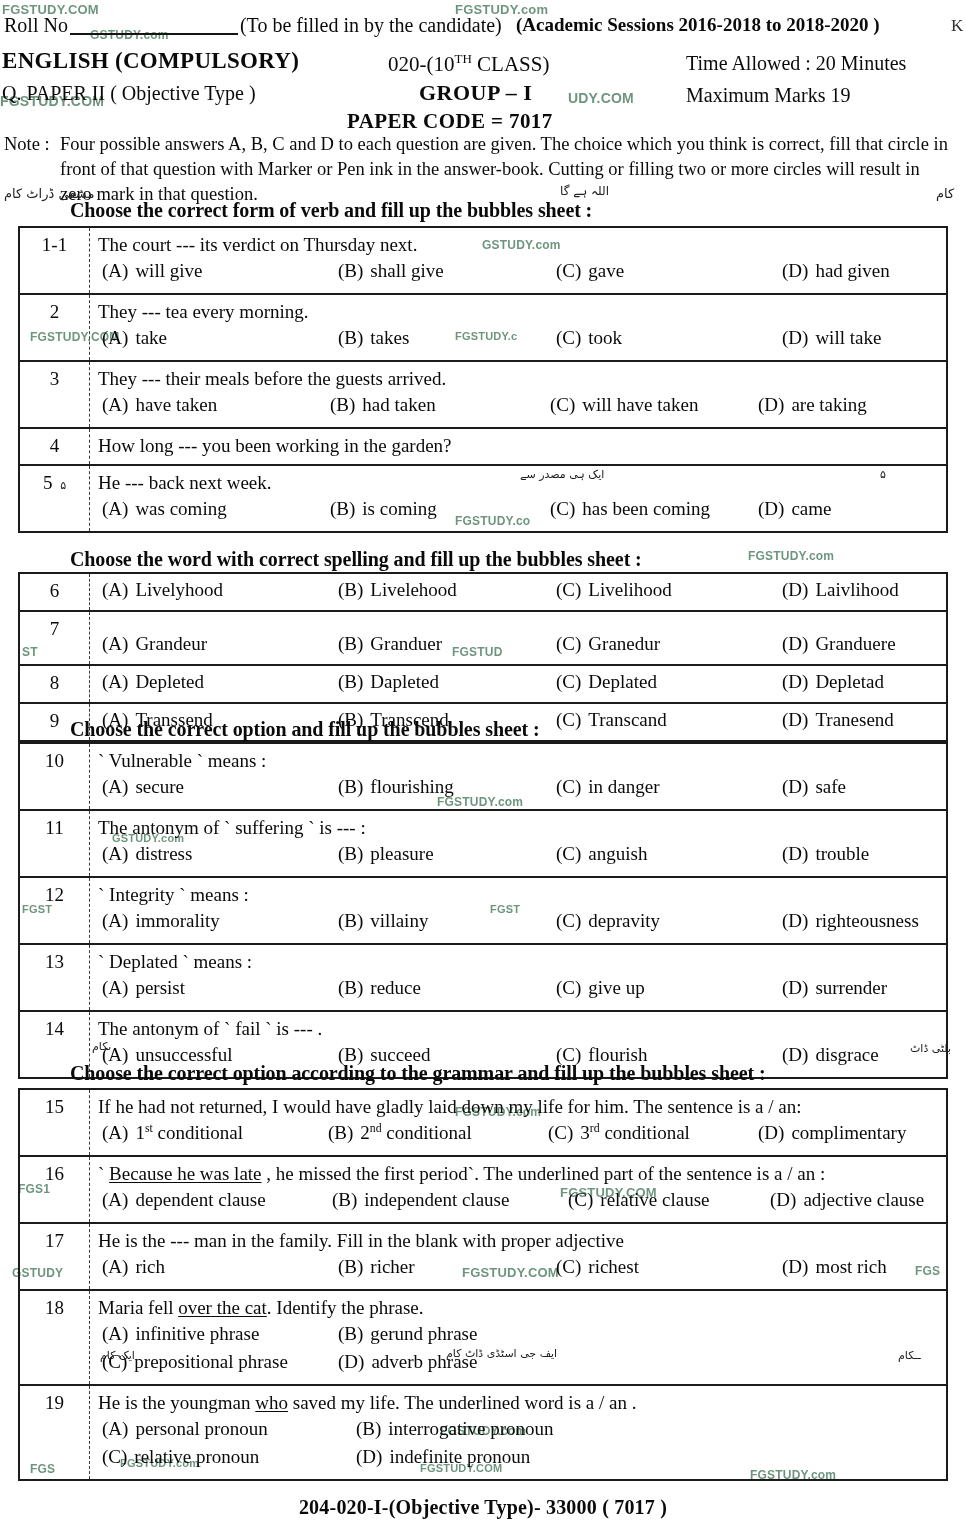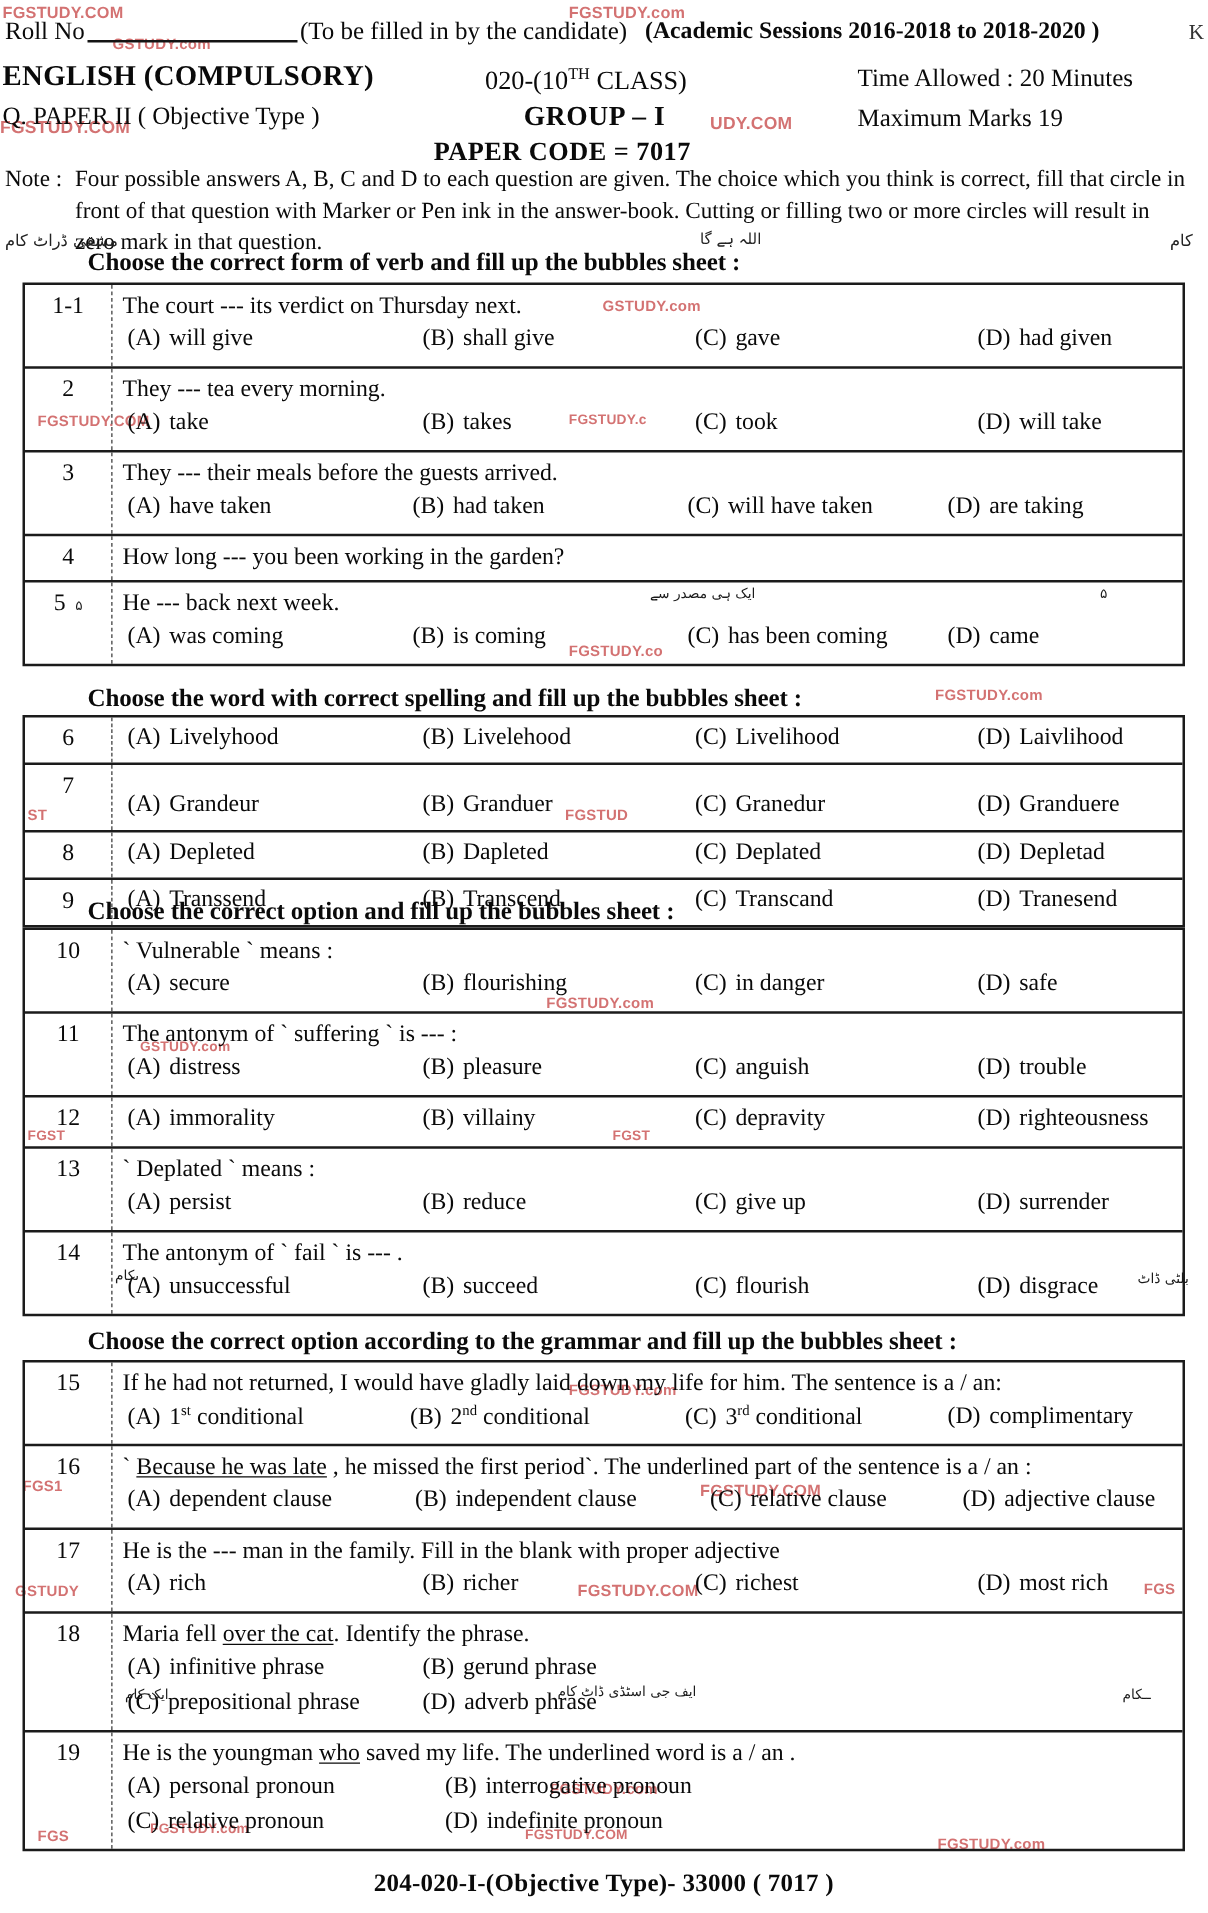--- a/index.html
+++ b/index.html
@@ -20,21 +20,21 @@
     inset: 0;
     width: 966px;
     height: 1530px;
   }
 
   
   .wm {
     position: absolute;
     font-family: "Liberation Sans", sans-serif;
     font-weight: bold;
-    color: #b91c1c;
+    color: #14532d;
     opacity: .62;
     white-space: nowrap;
     pointer-events: none;
     letter-spacing: .2px;
   }
 
   
   .hdr {
     position: absolute;
     left: 0; right: 0;
@@ -397,20 +397,21 @@
           <div class="opt o2"><span class="lab">(B)</span><span>pleasure</span></div>
           <div class="opt o3"><span class="lab">(C)</span><span>anguish</span></div>
           <div class="opt o4"><span class="lab">(D)</span><span>trouble</span></div>
         </div>
       </div>
     </div>
 
     <div class="qrow">
       <div class="qnum">12</div>
       <div class="qbody">
+        <div class="stem">` Integrity ` means :</div>
         <div class="opts">
           <div class="opt o1"><span class="lab">(A)</span><span>immorality</span></div>
           <div class="opt o2"><span class="lab">(B)</span><span>villainy</span></div>
           <div class="opt o3"><span class="lab">(C)</span><span>depravity</span></div>
           <div class="opt o4"><span class="lab">(D)</span><span>righteousness</span></div>
         </div>
       </div>
     </div>
 
     <div class="qrow">

